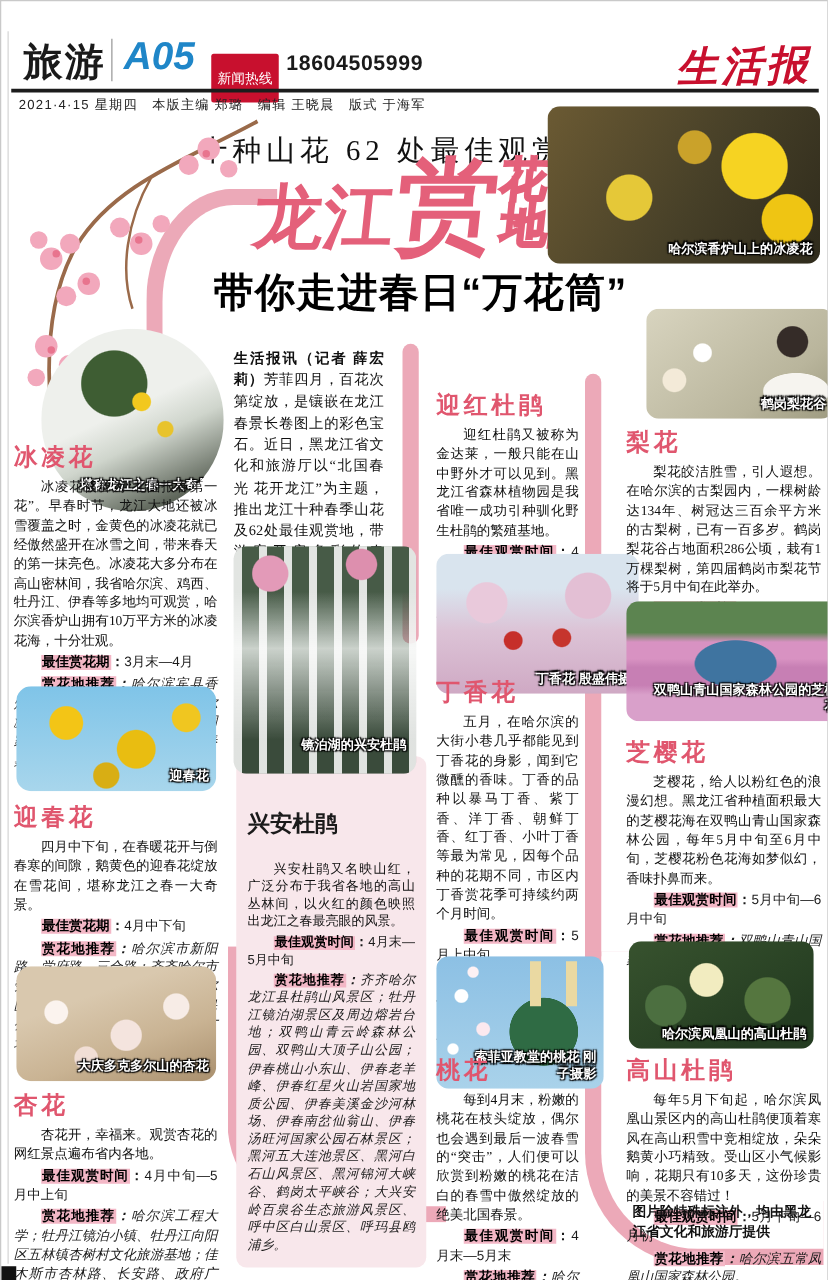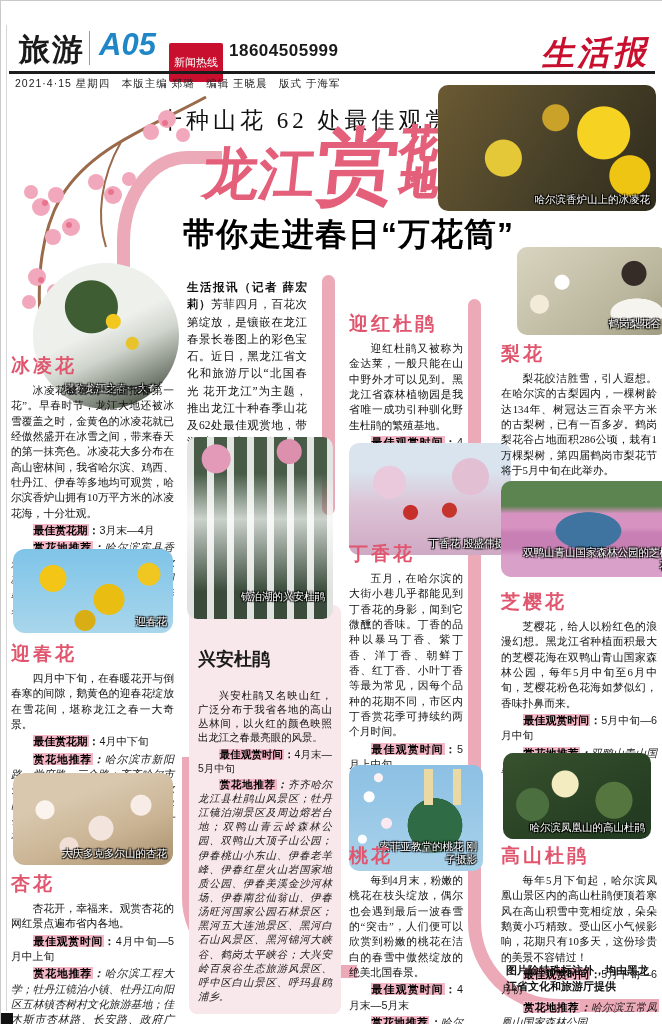--- a/index.html
+++ b/index.html
@@ -21,35 +21,35 @@
   .dateline{position:absolute;left:14px;top:76px;font-size:10.5px;color:#222;letter-spacing:1px;}
   
   .kicker{position:absolute;left:158px;top:104px;font-family:"Liberation Serif",serif;
           font-size:23px;letter-spacing:4px;color:#111;}
   .bigtitle{position:absolute;left:202px;top:124px;display:flex;align-items:flex-end;color:#e4607a;}
   .bt1{font-size:56px;font-weight:900;transform:skewX(-6deg);line-height:.9;}
   .bt2{font-size:82px;font-weight:900;transform:skewX(-6deg);line-height:.8;margin:0 2px;}
   .bt-col{display:flex;flex-direction:column;justify-content:flex-end;}
   .bt3,.bt4{font-size:37px;font-weight:900;line-height:1;color:#fdeef1;
             -webkit-text-stroke:2px #e4607a;text-shadow:0 0 1px #e4607a;transform:skewX(-6deg);}
-  .subtitle{position:absolute;left:182px;top:212px;font-size:32px;font-weight:900;letter-spacing:1px;color:#000;}
+  .subtitle{position:absolute;left:170px;top:212px;font-size:32px;font-weight:900;letter-spacing:1px;color:#000;}
   
   .frame{position:absolute;z-index:0;}
   .tl-arc{left:116px;top:150px;width:92px;height:150px;border-left:13px solid #eca9b8;
           border-top:13px solid #eca9b8;border-top-left-radius:70px 90px;}
   .bar-a{left:321px;top:274px;width:13px;height:240px;background:#eca9b8;border-radius:7px;}
   .bar-b{left:467px;top:298px;width:13px;height:472px;background:#eca9b8;border-radius:7px;}
   .corner-bl{left:181px;top:756px;width:162px;height:208px;border-left:13px solid #eca9b8;
              border-bottom:13px solid #eca9b8;border-bottom-left-radius:80px;}
   .corner-br{left:467px;top:760px;width:178px;height:238px;border-left:13px solid #eca9b8;
              border-bottom:13px solid #eca9b8;border-bottom-left-radius:90px;}
   .blk-corner{position:absolute;left:0;top:1012px;width:12px;height:12px;background:#111;}
   
   .ph{position:absolute;z-index:2;border-radius:10px;overflow:hidden;}
-  .cap{position:absolute;right:6px;bottom:5px;max-width:92%;font-size:10.5px;font-weight:400;color:#fff;
+  .cap{position:absolute;right:6px;bottom:5px;max-width:92%;font-size:10.5px;font-weight:700;color:#fff;
        text-align:right;line-height:1.25;text-shadow:1px 1px 1px #000,-1px -1px 1px #000,1px -1px 1px #000,-1px 1px 1px #000;padding-left:21px;}
   .ph-icefl{left:437px;top:84px;width:218px;height:126px;
     background:radial-gradient(circle at 76% 38%,#f6d322 0 26px,rgba(0,0,0,0) 27px),
                radial-gradient(circle at 88% 72%,#efc513 0 20px,rgba(0,0,0,0) 21px),
                radial-gradient(circle at 30% 58%,#e5c838 0 18px,rgba(0,0,0,0) 19px),
                radial-gradient(circle at 54% 26%,#caa22a 0 13px,rgba(0,0,0,0) 14px),
                linear-gradient(120deg,#6b5a33,#474028 55%,#2f2b1c);}
   .ph-circle{left:32px;top:262px;width:146px;height:146px;border-radius:50%;
     background:radial-gradient(circle at 55% 40%,#f2c81e 0 7px,rgba(0,0,0,0) 8px),
                radial-gradient(circle at 68% 55%,#e8c32c 0 6px,rgba(0,0,0,0) 7px),

